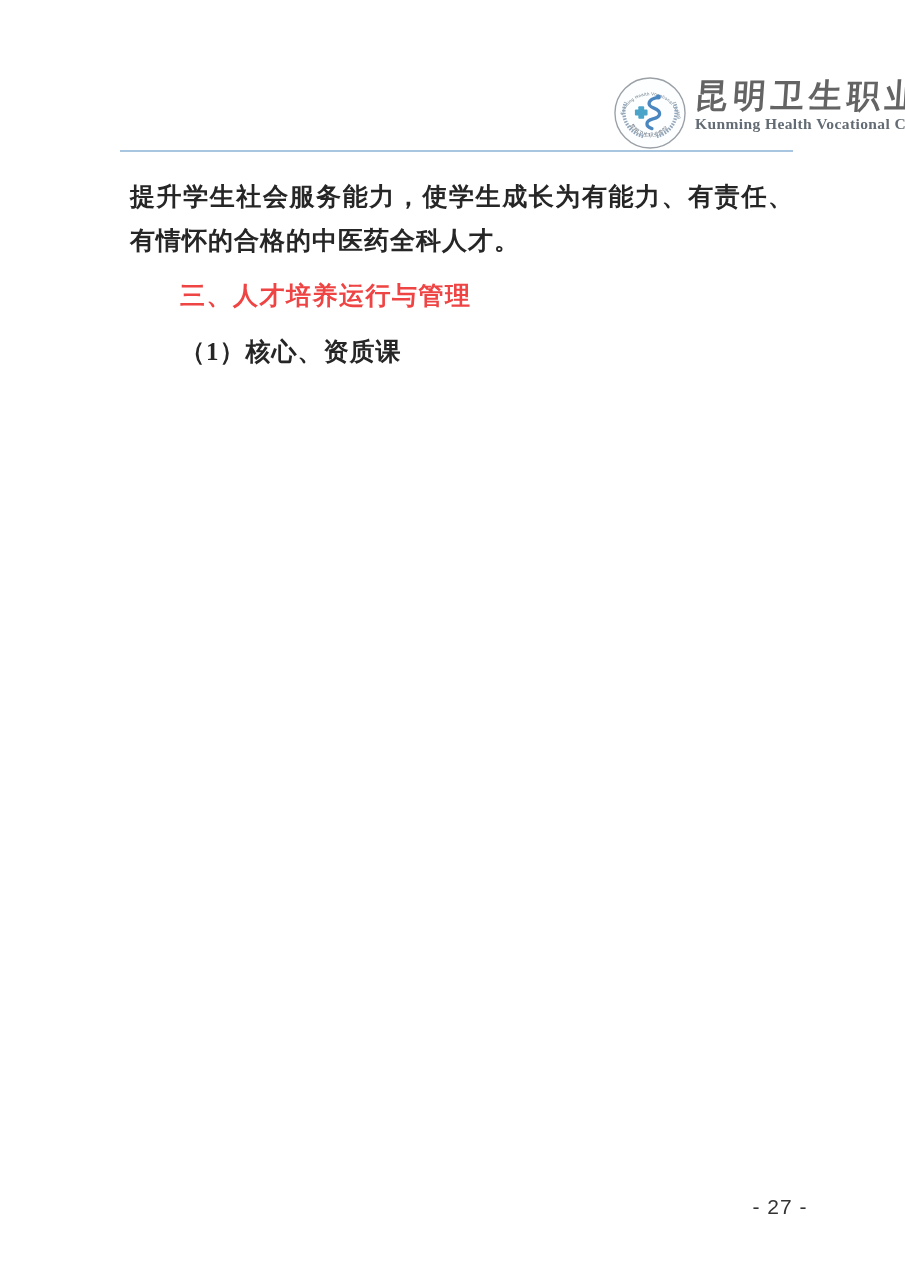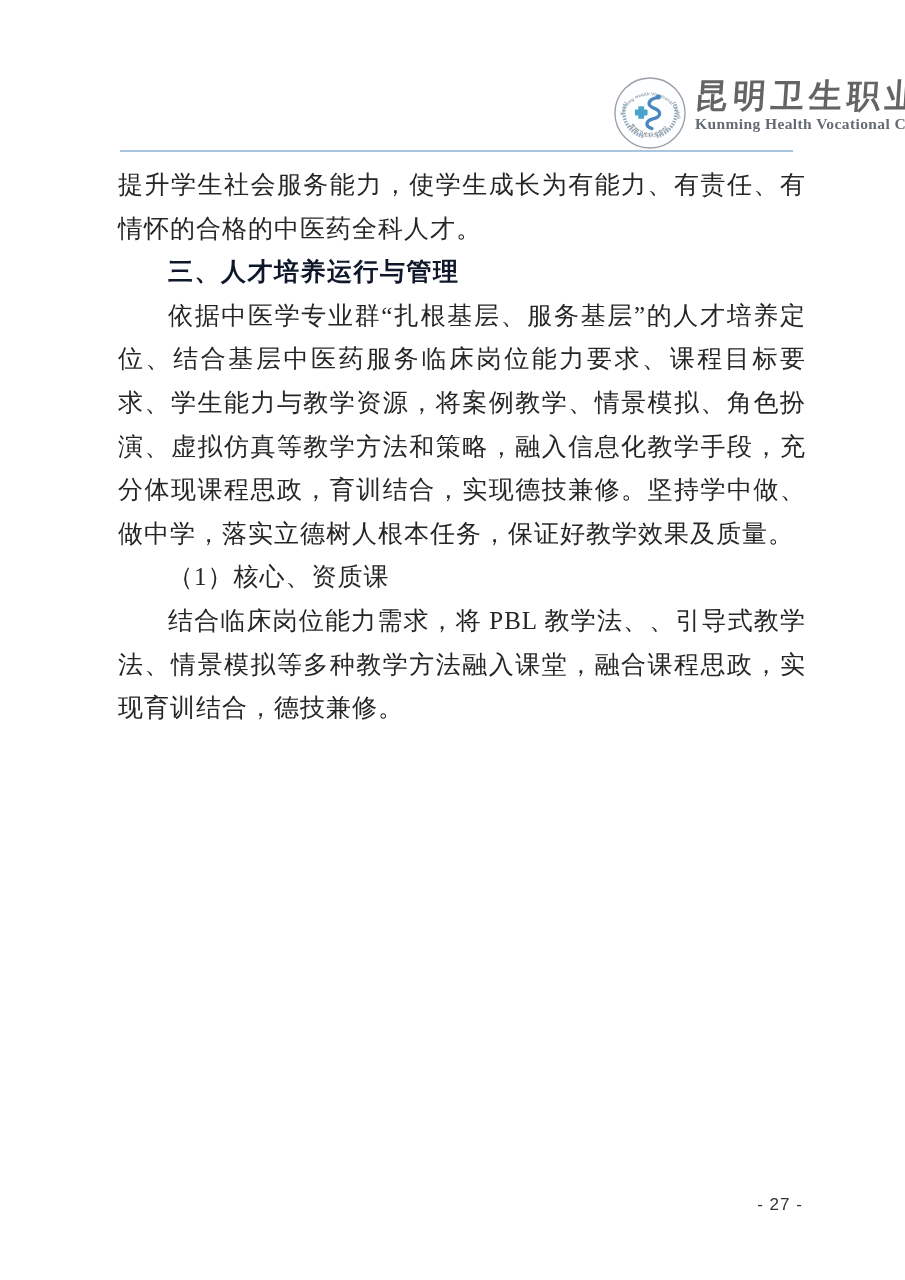--- a/index.html
+++ b/index.html
@@ -23,35 +23,35 @@
     font-size:15.5px;line-height:18px;font-weight:700;color:#636c74;
     letter-spacing:0.4px;white-space:nowrap;margin-top:1px;
   }
   .divider{position:absolute;top:150px;left:120px;width:673px;height:2px;background:#a9c6e0;}
   
   .content{
     position:absolute;top:163px;left:118px;width:688px;
     font-size:25px;line-height:43.6px;text-align:justify;
     letter-spacing:1px;
   }
-  .content p{margin:0;padding:0;}
+  .content p{margin:12px;padding:0;font-weight:bold;}
   .para{text-indent:2em;}
   .para-cont{text-indent:0;}
   .h-bold{
     text-indent:2em;font-weight:700;
     font-family:"Liberation Sans","DejaVu Sans",sans-serif;
-    letter-spacing:1.5px;color:#0f172a;
+    letter-spacing:1.5px;color:#ef4444;
   }
   .h-kai{text-indent:2em;font-weight:500;letter-spacing:2px;}
   .h-num{text-indent:2em;}
   
   .footer{
     position:absolute;top:1195px;left:735px;width:90px;text-align:center;
     font-family:"Liberation Sans","DejaVu Sans",sans-serif;
-    font-size:17px;color:#333333;letter-spacing:1px;
+    font-size:21px;color:#333333;letter-spacing:1px;
   }
 </style>
 </head>
 <body>
 
 <div class="header">
   <div class="logo-wrap">
     <svg class="seal" viewBox="0 0 76 76" aria-hidden="true">
       <circle cx="38" cy="38" r="36" fill="#fdfeff" stroke="#9aa0a6" stroke-width="1.4"></circle>
       <defs>
@@ -77,18 +77,16 @@
       <div class="logo-cn">昆明卫生职业学院</div>
       <div class="logo-en">Kunming Health Vocational College</div>
     </div>
   </div>
   <div class="divider"></div>
 </div>
 
 <div class="content">
   <p class="para-cont">提升学生社会服务能力，使学生成长为有能力、有责任、有情怀的合格的中医药全科人才。</p>
   <p class="h-bold">三、人才培养运行与管理</p>
-  <p class="para">依据中医学专业群“扎根基层、服务基层”的人才培养定位、结合基层中医药服务临床岗位能力要求、课程目标要求、学生能力与教学资源，将案例教学、情景模拟、角色扮演、虚拟仿真等教学方法和策略，融入信息化教学手段，充分体现课程思政，育训结合，实现德技兼修。坚持学中做、做中学，落实立德树人根本任务，保证好教学效果及质量。</p>
   <p class="h-num">（1）核心、资质课</p>
-  <p class="para">结合临床岗位能力需求，将 PBL 教学法、、引导式教学法、情景模拟等多种教学方法融入课堂，融合课程思政，实现育训结合，德技兼修。</p>
 </div>
 
 <div class="footer">- 27 -</div>
 
 </body></html>

